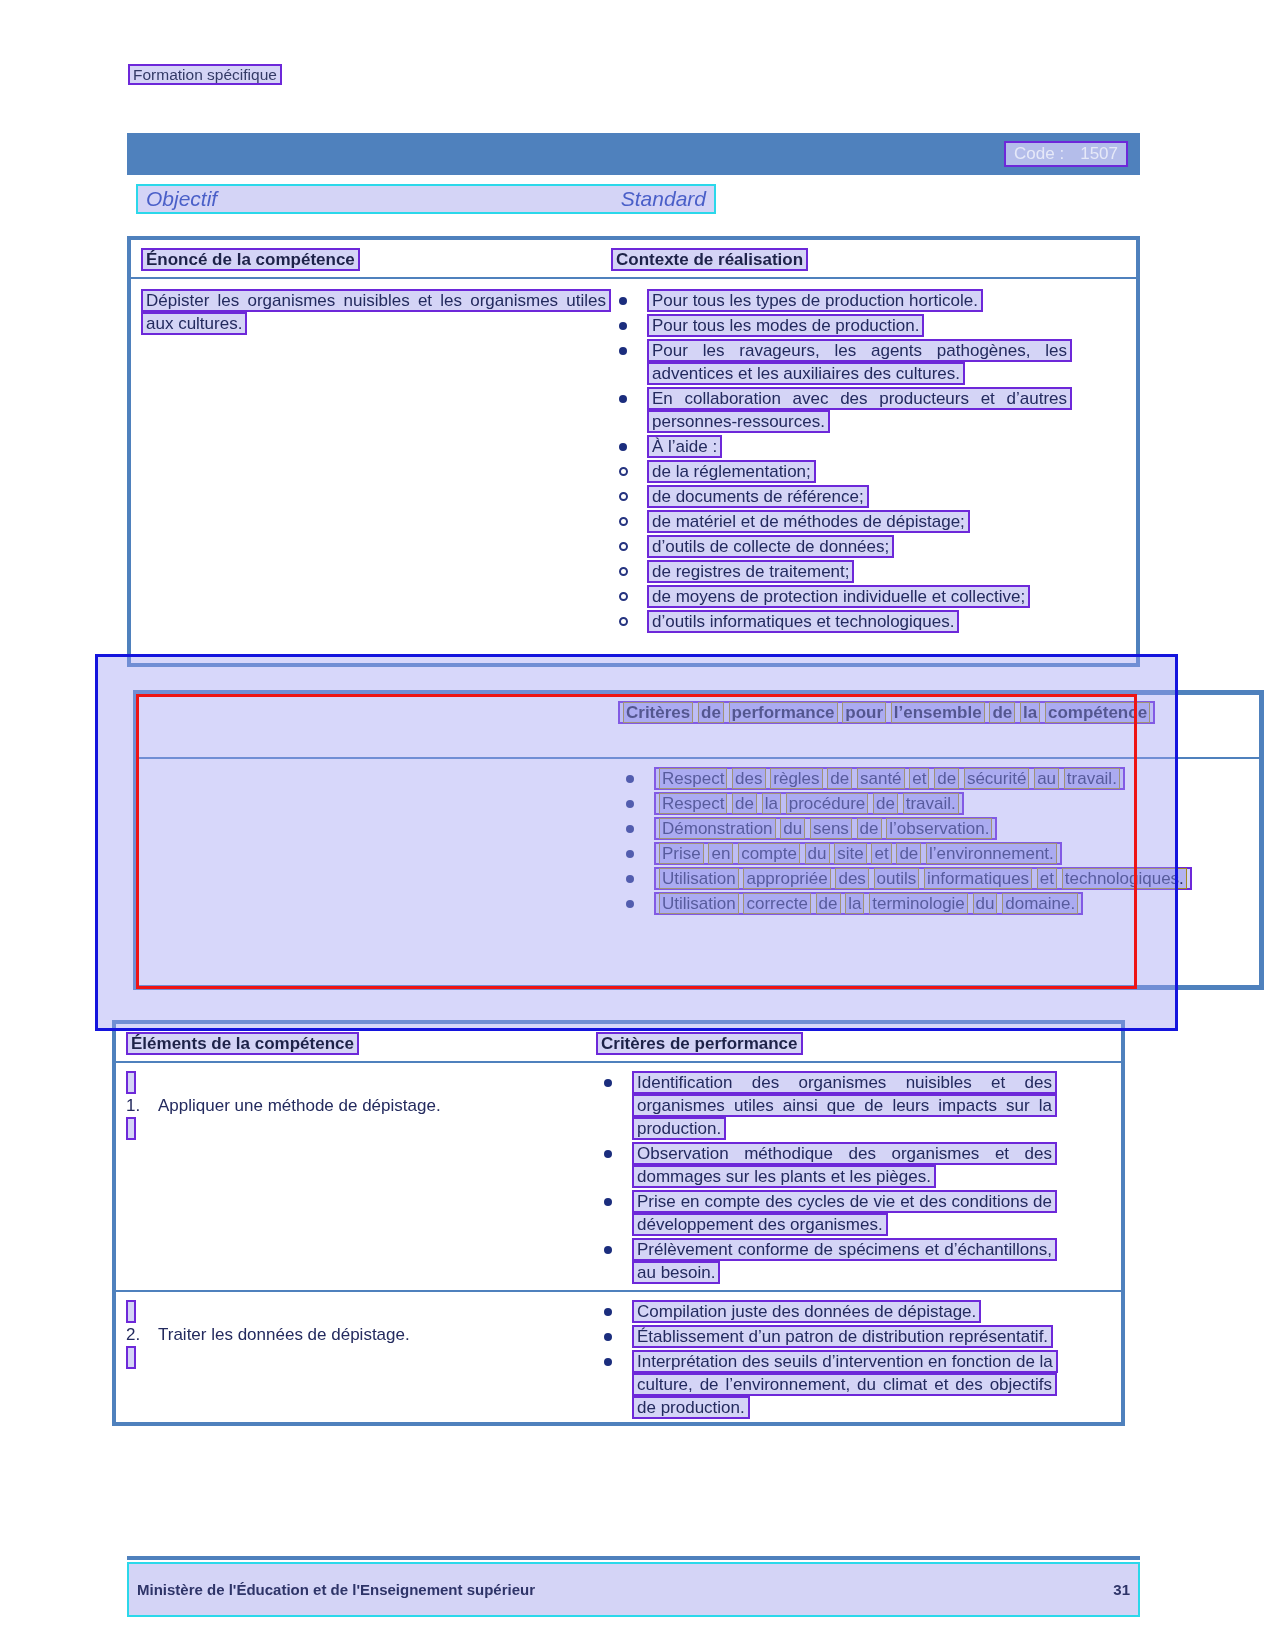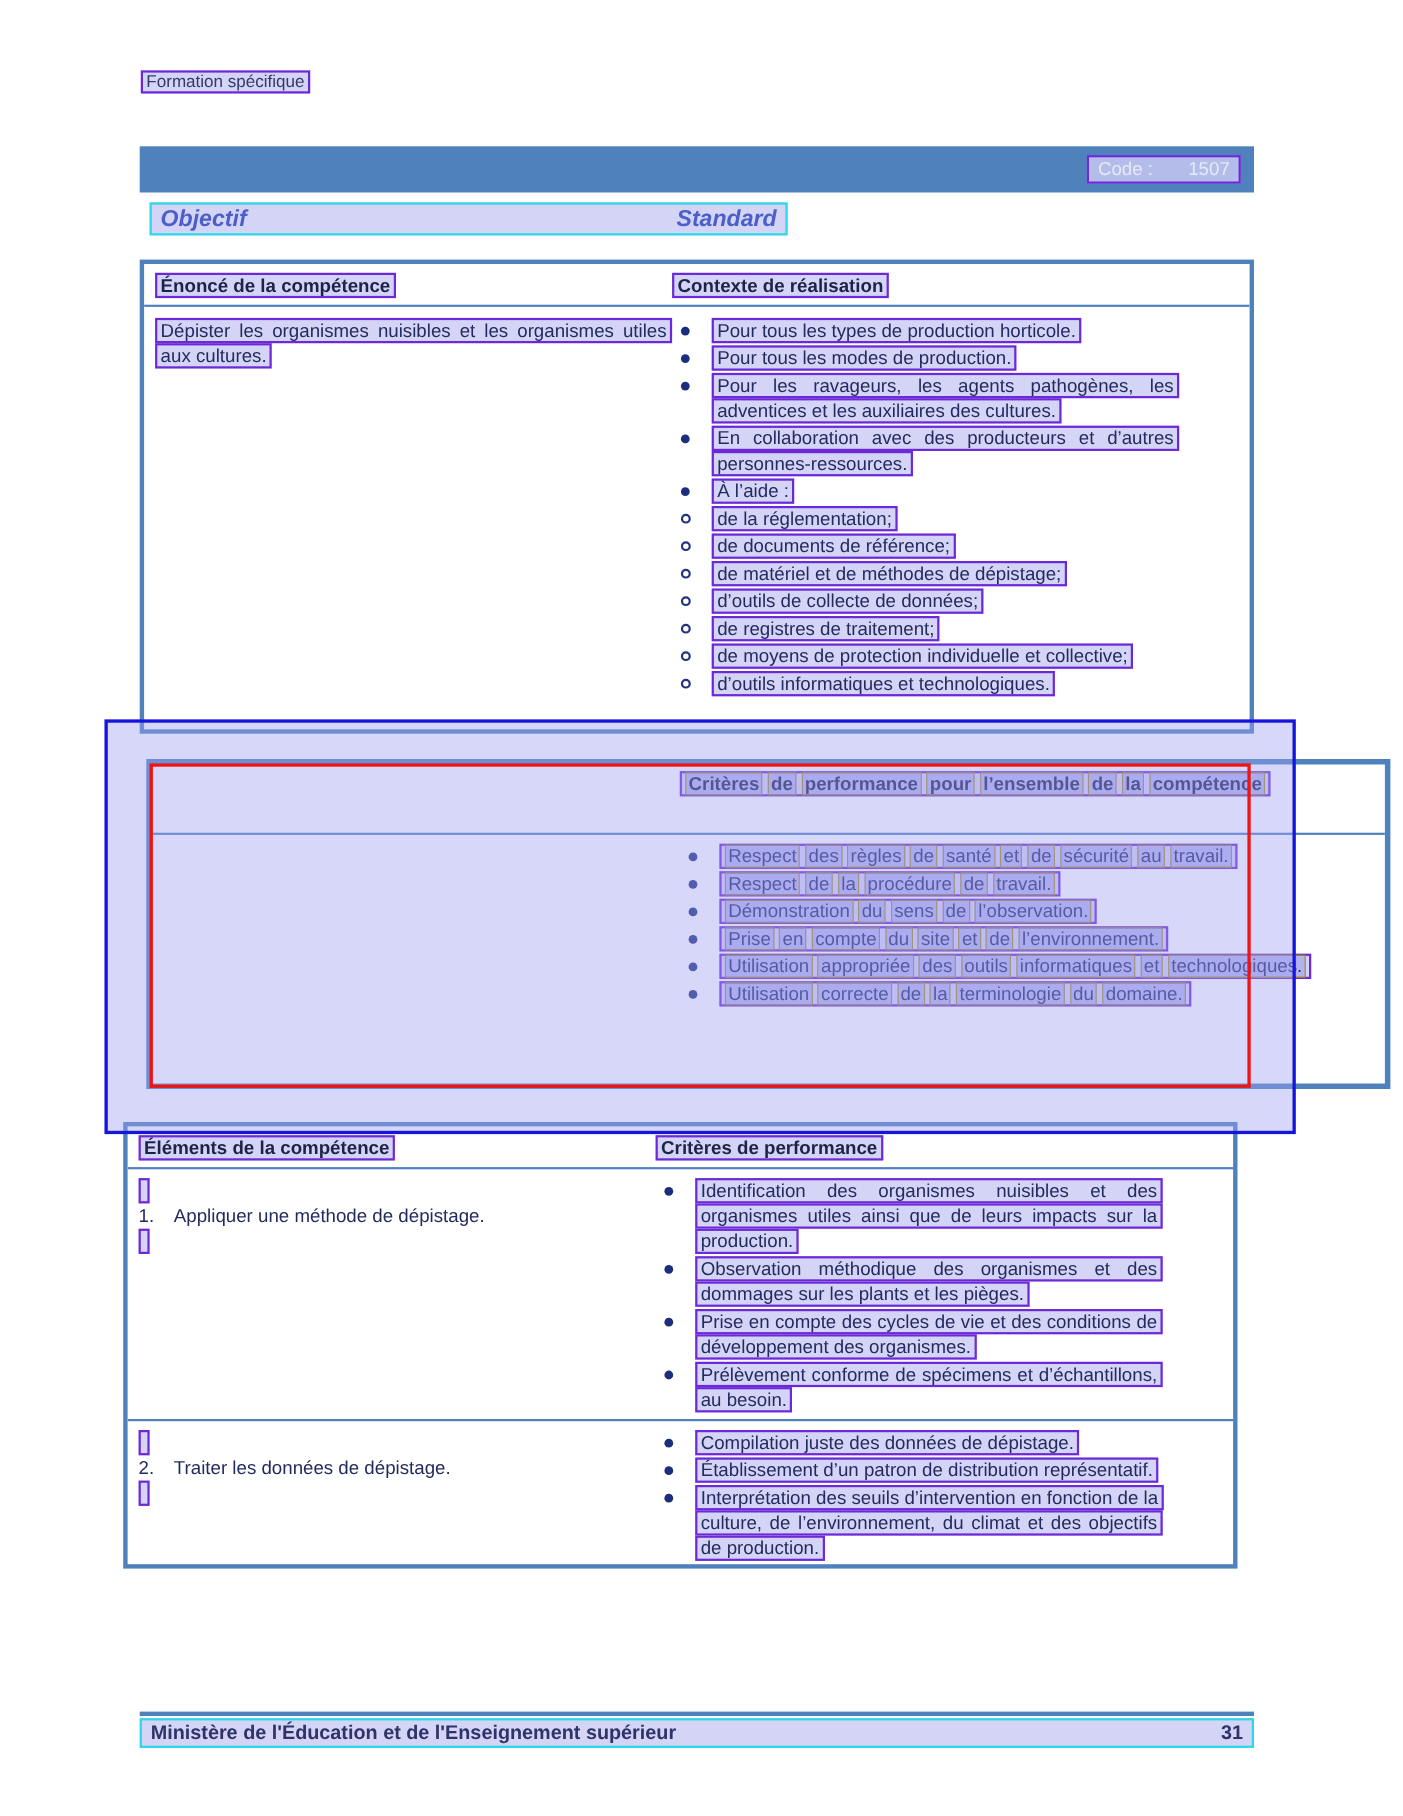--- a/index.html
+++ b/index.html
@@ -24,25 +24,25 @@
     background:rgba(110,110,228,0.32);
     padding:0 2px;
   }
   
   .toplabel { position:absolute; left:128px; top:66px; font-size:15.5px; color:#333a66; }
   .headerbar {
     position:absolute; left:127px; top:133px; width:1013px; height:42px;
     background:#4f81bd; display:flex; align-items:center; justify-content:flex-end;
     padding-right:12px; box-sizing:border-box;
   }
-  .codebox { display:inline-flex; gap:32px; font-size:17px; color:#e6e9f8; padding:1px 8px; }
+  .codebox { display:inline-flex; gap:16px; font-size:17px; color:#e6e9f8; padding:1px 8px; }
   .objline {
     position:absolute; left:136px; top:184px; width:580px; box-sizing:border-box;
     display:flex; justify-content:space-between; padding:1px 8px;
-    font-size:21px; font-weight:bold; font-style:italic; color:#4a5fc8;
+    font-size:21px; font-weight:normal; font-style:italic; color:#4a5fc8;
   }
   
   .tbl {
     position:absolute; box-sizing:border-box; border:4px solid #4f81bd;
     background:#ffffff; overflow:hidden; font-size:17px; line-height:23px;
   }
   .t1 { left:127px; top:236px; width:1013px; height:431px; }
   .t2 { left:133px; top:690px; width:1131px; height:300px; border-width:5px; }
   .t3 { left:112px; top:1020px; width:1013px; height:406px; }
   .thead { display:flex; border-bottom:2px solid #4f81bd; padding:8px 0 6px 0; }
@@ -80,22 +80,22 @@
     box-sizing:border-box; z-index:5; pointer-events:none;
   }
   .redbox {
     position:absolute; left:136px; top:694px; width:1001px; height:295px;
     border:3px solid #ee1414; box-sizing:border-box; z-index:6; pointer-events:none;
   }
   
   .footline { position:absolute; left:127px; top:1556px; width:1013px; height:4px; background:#4f81bd; }
   .footrow {
     position:absolute; left:127px; top:1562px; width:1013px; box-sizing:border-box;
-    display:flex; justify-content:space-between; padding:1px 8px;
-    font-weight:bold; font-size:18px; color:#2e3468;
+    display:flex; justify-content:space-between; padding:17px 8px;
+    font-weight:bold; font-size:15px; color:#2e3468;
   }
 </style>
 </head>
 <body>
 
 <div class="page">
 
   <div class="toplabel">
     <span class="hl">Formation spécifique</span>
   </div>

